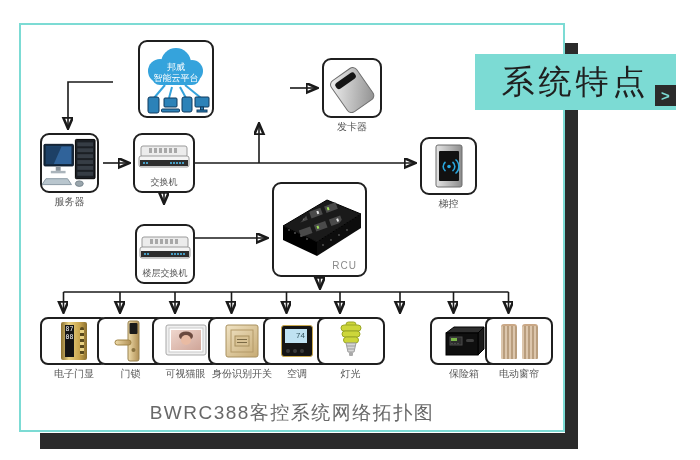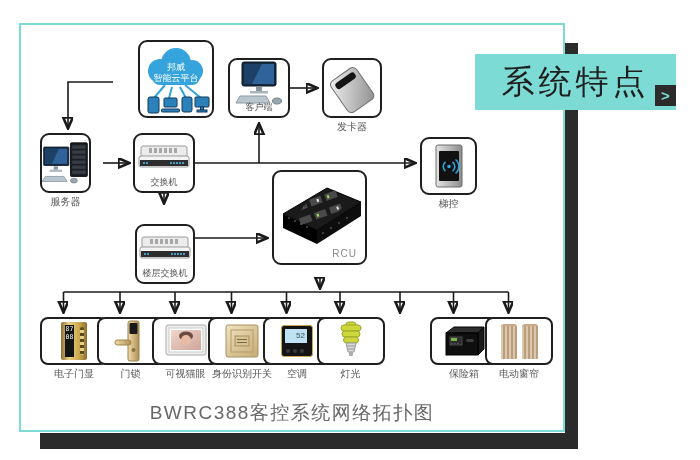--- a/index.html
+++ b/index.html
@@ -118,54 +118,40 @@
           <rect x="54" y="54" width="14" height="10" rx="1"></rect>
             <rect x="59.5" y="64" width="3" height="3"></rect>
             <rect x="56" y="67" width="10" height="2"></rect>
         </g>
         <text x="35" y="27" text-anchor="middle" fill="#ffffff" font-size="9">邦威</text>
         <text x="35" y="38" text-anchor="middle" fill="#ffffff" font-size="9">智能云平台</text>
       </svg>
     </div>
   </div>
 
-  <div class="node" style="left:228px;top:58px;width:62px;height:60px;">
-    <div class="node-box">
-      <svg width="54" height="44" viewBox="0 0 54 44" style="margin-bottom:10px">
-        <rect x="10" y="1" width="34" height="24" rx="2" fill="#16293f" stroke="#0c1a2a"></rect>
-        <polygon points="12,3 42,3 42,23 12,23" fill="#30639a"></polygon>
-        <polygon points="12,3 30,3 20,23 12,23" fill="#1d4066"></polygon>
-        <rect x="24" y="26" width="6" height="4" fill="#8a949c"></rect>
-          <rect x="18" y="30" width="18" height="2.5" fill="#aab4bb"></rect>
-        <polygon points="8,35 34,35 38,42 4,42" fill="#b9c6ce" stroke="#8a99a3"></polygon>
-        <ellipse cx="45" cy="40" rx="4.5" ry="3" fill="#9aa6ad" stroke="#77858d"></ellipse>
-      </svg>
-      <div class="in-label">客户端</div>
-    </div>
-  </div>
 
   <div class="node" style="left:322px;top:58px;width:60px;height:60px;">
     <div class="node-box">
       <svg width="50" height="50" viewBox="0 0 50 50">
         <defs>
             <linearGradient id="gSilver" x1="0" y1="0" x2="1" y2="1">
           <stop offset="0" stop-color="#f2f2f2"></stop>
               <stop offset="1" stop-color="#8f8f8f"></stop>
             </linearGradient>
           </defs>
         <g transform="rotate(-35 25 26)">
           <rect x="9" y="8" width="31" height="38" rx="5" fill="url(#gSilver)" stroke="#6f6f6f"></rect>
           <rect x="13" y="12" width="23" height="7" rx="3" fill="#151515"></rect>
         </g>
       </svg>
     </div>
     <div class="caption">发卡器</div>
   </div>
 
-  <div class="node" style="left:40px;top:133px;width:51px;height:60px;">
+  <div class="node" style="left:40px;top:133px;width:59px;height:60px;">
     <div class="node-box">
       <svg width="56" height="52" viewBox="0 0 56 52">
         <rect x="34" y="2" width="20" height="40" rx="1" fill="#1b1f24" stroke="#000"></rect>
         <g fill="#363d45">
             <rect x="36" y="5" width="16" height="4"></rect>
             <rect x="36" y="11" width="16" height="4"></rect>
         <rect x="36" y="17" width="16" height="4"></rect>
             <rect x="36" y="23" width="16" height="4"></rect>
         <rect x="36" y="29" width="16" height="4"></rect>
             <rect x="36" y="35" width="16" height="4"></rect>
@@ -254,21 +240,21 @@
             <circle cx="37" cy="21" r="1"></circle>
             <circle cx="40" cy="21" r="1"></circle>
         <circle cx="43" cy="21" r="1"></circle>
             <circle cx="46" cy="21" r="1"></circle>
           </g>
       </svg>
       <div class="in-label">楼层交换机</div>
     </div>
   </div>
 
-  <div class="node" style="left:272px;top:170px;width:95px;height:95px;">
+  <div class="node" style="left:272px;top:182px;width:95px;height:95px;">
     <div class="node-box">
       <svg width="90" height="80" viewBox="0 0 90 80">
         <defs>
             <clipPath id="rcuTop">
               <polygon points="8,36 52,10 86,24 42,52"></polygon>
             </clipPath>
           </defs>
         <polygon points="8,36 8,50 42,66 42,52" fill="#000"></polygon>
         <polygon points="42,52 42,66 86,38 86,24" fill="#0d0d0d"></polygon>
         <polygon points="8,36 52,10 86,24 42,52" fill="#1a1a1a" stroke="#000"></polygon>
@@ -369,21 +355,21 @@
         <rect x="13" y="16" width="10" height="1" fill="#7a6a45"></rect>
         <rect x="13" y="19" width="10" height="1" fill="#7a6a45"></rect>
       </svg>
     </div>
     <div class="caption">身份识别开关</div>
   </div>
 
   <div class="dev" style="left:263px;">
     <div class="node-box">
       <div class="icon-thermo">
-        <div class="thermo-lcd">52</div>
+        <div class="thermo-lcd">74</div>
         <div class="thermo-btn"></div>
       </div>
     </div>
     <div class="caption">空调</div>
   </div>
 
   <div class="dev" style="left:316.5px;">
     <div class="node-box">
       <svg width="26" height="40" viewBox="0 0 26 40">
         <g fill="#cdd63a" stroke="#9aa626" stroke-width="1">

